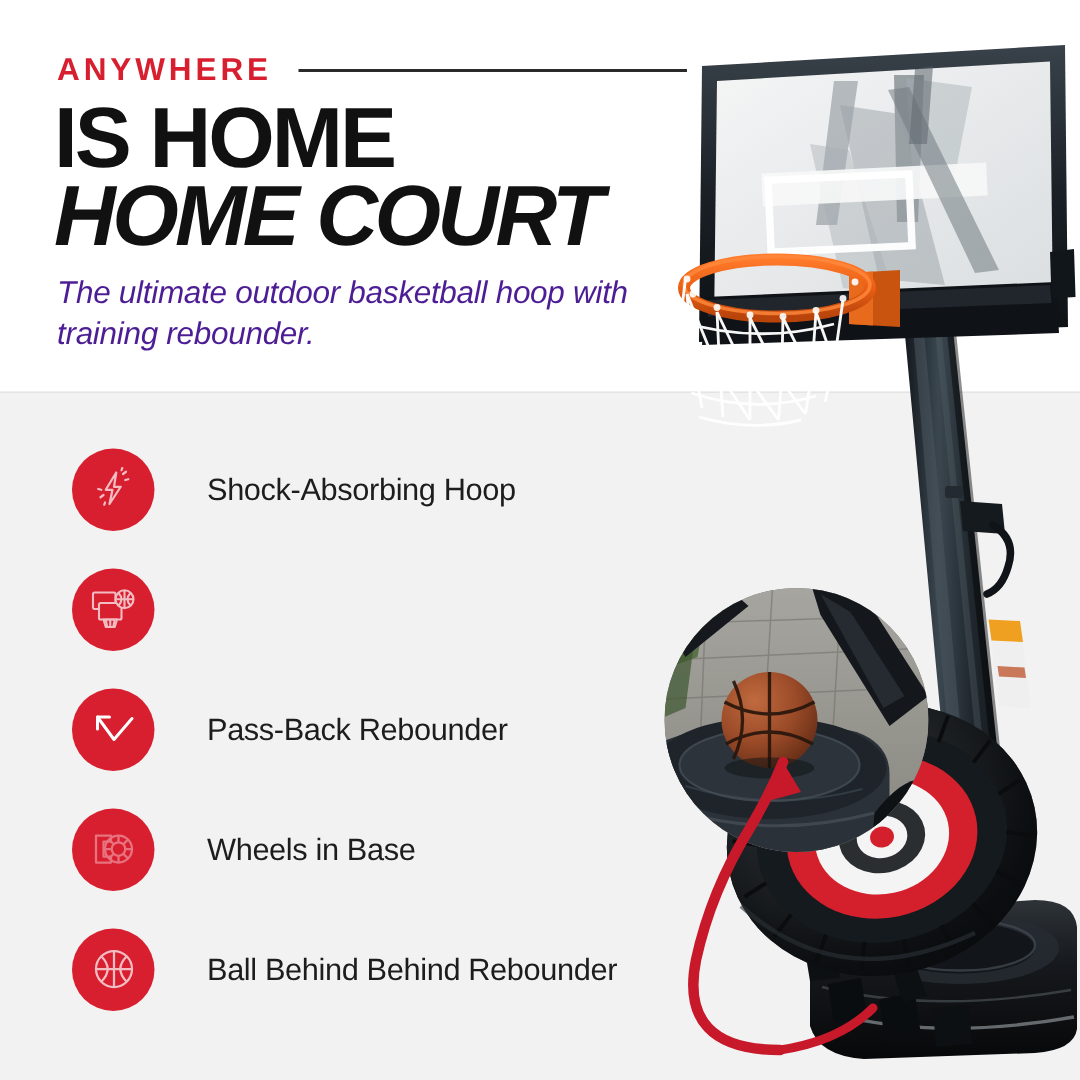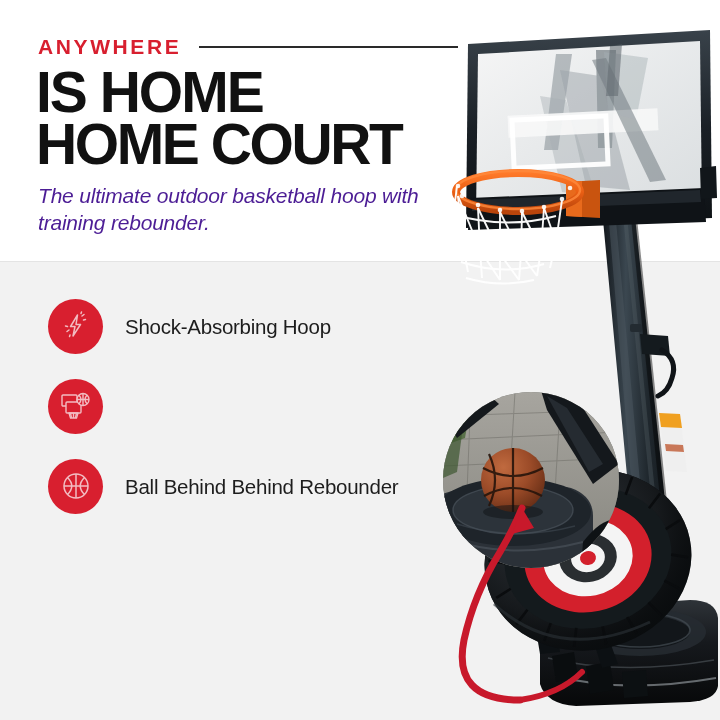--- a/index.html
+++ b/index.html
@@ -25,31 +25,31 @@
     line-height:22px; white-space:nowrap;
   }
   .eyebrow-line { flex:1; height:1.4px; background:#2a2a2a; margin-left:18px; }
 
   
   .headline {
     position:absolute; left:36px; top:66px; width:480px;
     color:#111111; font-weight:700; font-size:57px; line-height:52px;
     letter-spacing:-2.0px; white-space:nowrap;
   }
-  .headline .l2 { display:block; letter-spacing:-2.4px; }
+  .headline .l2 { display:block; letter-spacing:-2.4px;font-style:italic; }
 
   .subhead {
     position:absolute; left:38px; top:182px; width:400px;
     color:#4c1d95; font-style:italic; font-size:21px; line-height:27px;
     letter-spacing:-0.2px;
   }
 
   
   .features { position:absolute; left:48px; top:286px; width:420px; }
-  .feature { position:relative; height:80px; display:flex; align-items:center; }
+  .feature { position:relative; height:80px; display:flex; align-items:center;gap:13px; }
   .badge {
     width:55px; height:55px; border-radius:50%;
     background:#d81f2f; flex:0 0 55px;
     display:flex; align-items:center; justify-content:center;
   }
   .badge svg { display:block; }
   .feature-label {
     margin-left:22px; color:#1d1d1d; font-size:20.5px; line-height:25px;
     letter-spacing:-0.25px; max-width:330px;
   }
@@ -361,21 +361,42 @@
           <rect x="6" y="11" width="15" height="11" rx="1" fill="#d81f2f"></rect>
           <path d="M9,22 L18,22 L16.5,27 L10.5,27 Z"></path>
           <path d="M10.5,22 L11.5,27 M13.5,22 L13.5,27 M16.5,22 L15.5,27"></path>
           <circle cx="23" cy="8.5" r="6" fill="#d81f2f"></circle>
           <path d="M17,8.5 L29,8.5 M23,2.5 L23,14.5"></path>
           <path d="M19,4.3 Q23,8.5 19,12.7 M27,4.3 Q23,8.5 27,12.7"></path>
         </svg>
       </span>
     </div>
 
-
+    <div class="feature">
+      <span class="badge">
+        <svg width="32" height="26" viewBox="0 0 32 26" stroke="#ffffff" stroke-width="2" fill="none" stroke-linecap="round" stroke-linejoin="round">
+          <path d="M5,5 L16,20 L28,6"></path>
+          <path d="M5,13 L5,5 L13,5"></path>
+        </svg>
+      </span>
+      <span class="feature-label">Pass-Back Rebounder</span>
+    </div>
+
+    <div class="feature">
+      <span class="badge">
+        <svg width="32" height="30" viewBox="0 0 32 30" stroke="#e8737f" stroke-width="1.5" fill="none" stroke-linejoin="round">
+          <path d="M4,6 L14,6 L14,10 L9,10 L9,20 L14,20 L14,24 L4,24 Z"></path>
+          <circle cx="19" cy="15" r="9"></circle>
+          <circle cx="19" cy="15" r="4.5"></circle>
+          <path d="M19,6 L19,10.5 M19,19.5 L19,24 M10,15 L14.5,15 M23.5,15 L28,15"></path>
+          <path d="M12.6,8.6 L15.8,11.8 M22.2,18.2 L25.4,21.4 M12.6,21.4 L15.8,18.2 M22.2,11.8 L25.4,8.6"></path>
+        </svg>
+      </span>
+      <span class="feature-label">Wheels in Base</span>
+    </div>
 
     <div class="feature">
       <span class="badge">
         <svg width="30" height="30" viewBox="0 0 30 30" stroke="#f2bcc2" stroke-width="1.5" fill="none">
           <circle cx="15" cy="15" r="12"></circle>
           <path d="M3,15 L27,15 M15,3 L15,27"></path>
           <path d="M6.5,6.5 Q15,15 6.5,23.5 M23.5,6.5 Q15,15 23.5,23.5"></path>
         </svg>
       </span>
       <span class="feature-label">Ball Behind Behind Rebounder</span>

